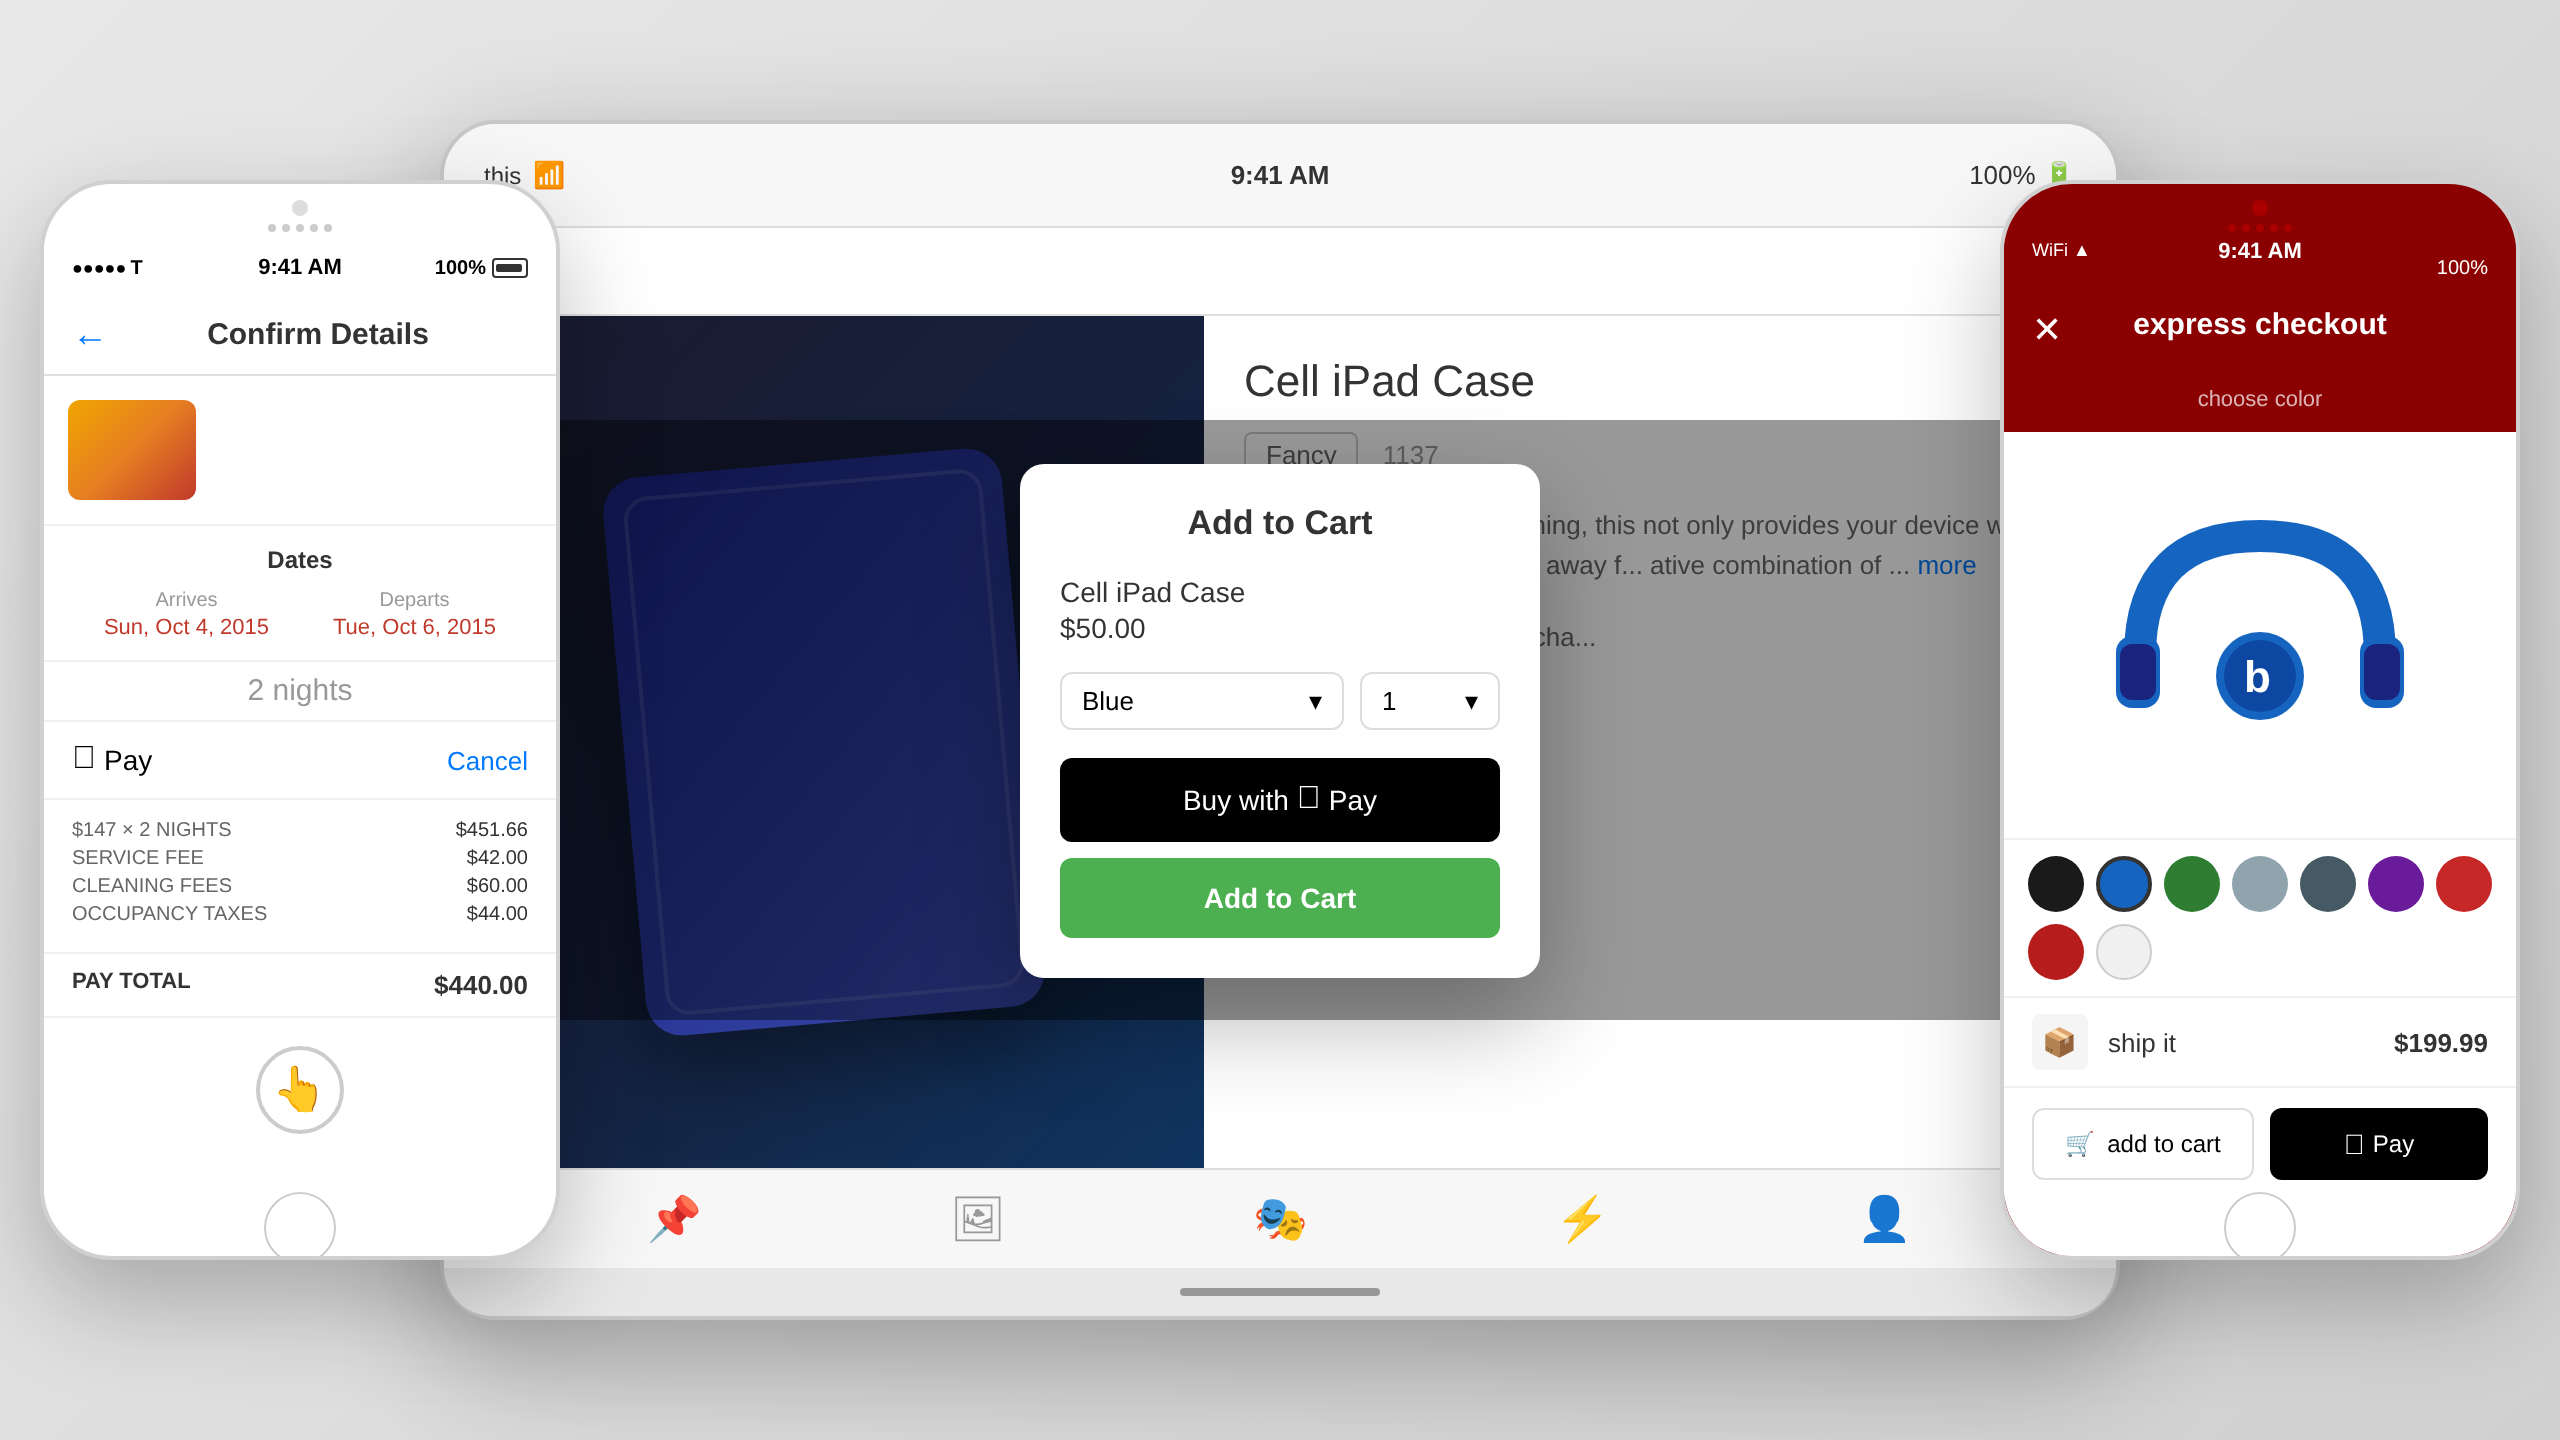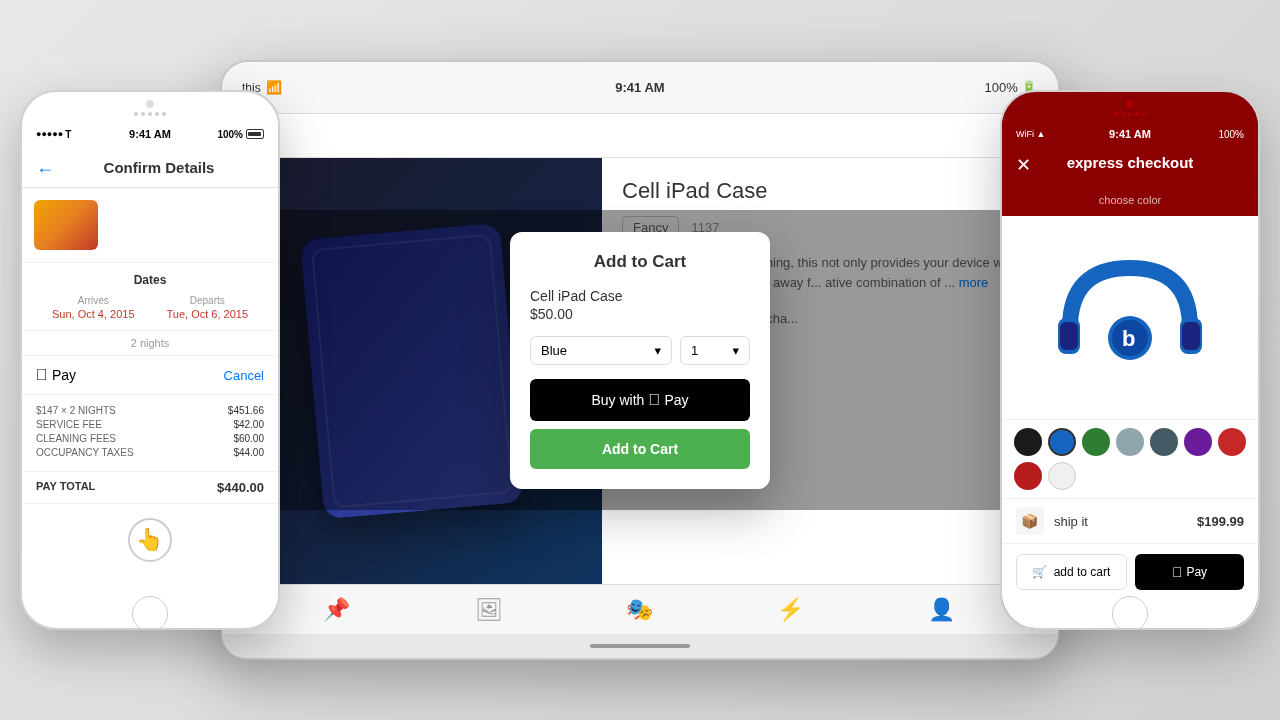--- a/index.html
+++ b/index.html
@@ -281,21 +281,21 @@
     }
     .property-info { flex: 1; }
     .property-name { font-size: 12px; font-weight: 600; color: #333; margin-bottom: 3px; }
     .property-details { font-size: 10px; color: #999; }
     .dates-section { padding: 10px 14px; border-bottom: 1px solid #f0f0f0; }
     .dates-label { font-size: 12px; font-weight: 600; color: #333; text-align: center; margin-bottom: 8px; }
     .dates-row { display: flex; justify-content: space-around; }
     .date-col { text-align: center; }
     .date-type { font-size: 10px; color: #999; margin-bottom: 2px; }
     .date-val { font-size: 11px; color: #c0392b; font-weight: 500; }
-    .nights-label { text-align: center; font-size: 11px; color: #999; padding: 6px 0; border-bottom: 1px solid #f0f0f0; }
+    .nights-label { text-align: center; font-size: 15px; color: #999; padding: 6px 0; border-bottom: 1px solid #f0f0f0; }
     .apple-pay-section {
       padding: 10px 14px;
       display: flex;
       align-items: center;
       justify-content: space-between;
       border-bottom: 1px solid #f0f0f0;
     }
     .apple-pay-logo { display: flex; align-items: center; gap: 4px; font-size: 14px; }
     .apple-pay-cancel { color: #007AFF; font-size: 13px; cursor: pointer; }
     .card-billing-section {
@@ -365,21 +365,20 @@
       transform: translateY(-50%);
       z-index: 2;
       display: flex;
       flex-direction: column;
       overflow: hidden;
     }
     .right-status-bar {
       height: 28px;
       background: #8B0000;
       display: flex;
-      align-items: center;
       padding: 0 14px;
       font-size: 10px;
       color: white;
       position: relative;
     }
     .right-status-time { position: absolute; left: 50%; transform: translateX(-50%); font-size: 11px; font-weight: 600; }
     .right-status-right { margin-left: auto; display: flex; align-items: center; gap: 3px; }
     .right-nav {
       background: #8B0000;
       padding: 6px 14px 10px;

